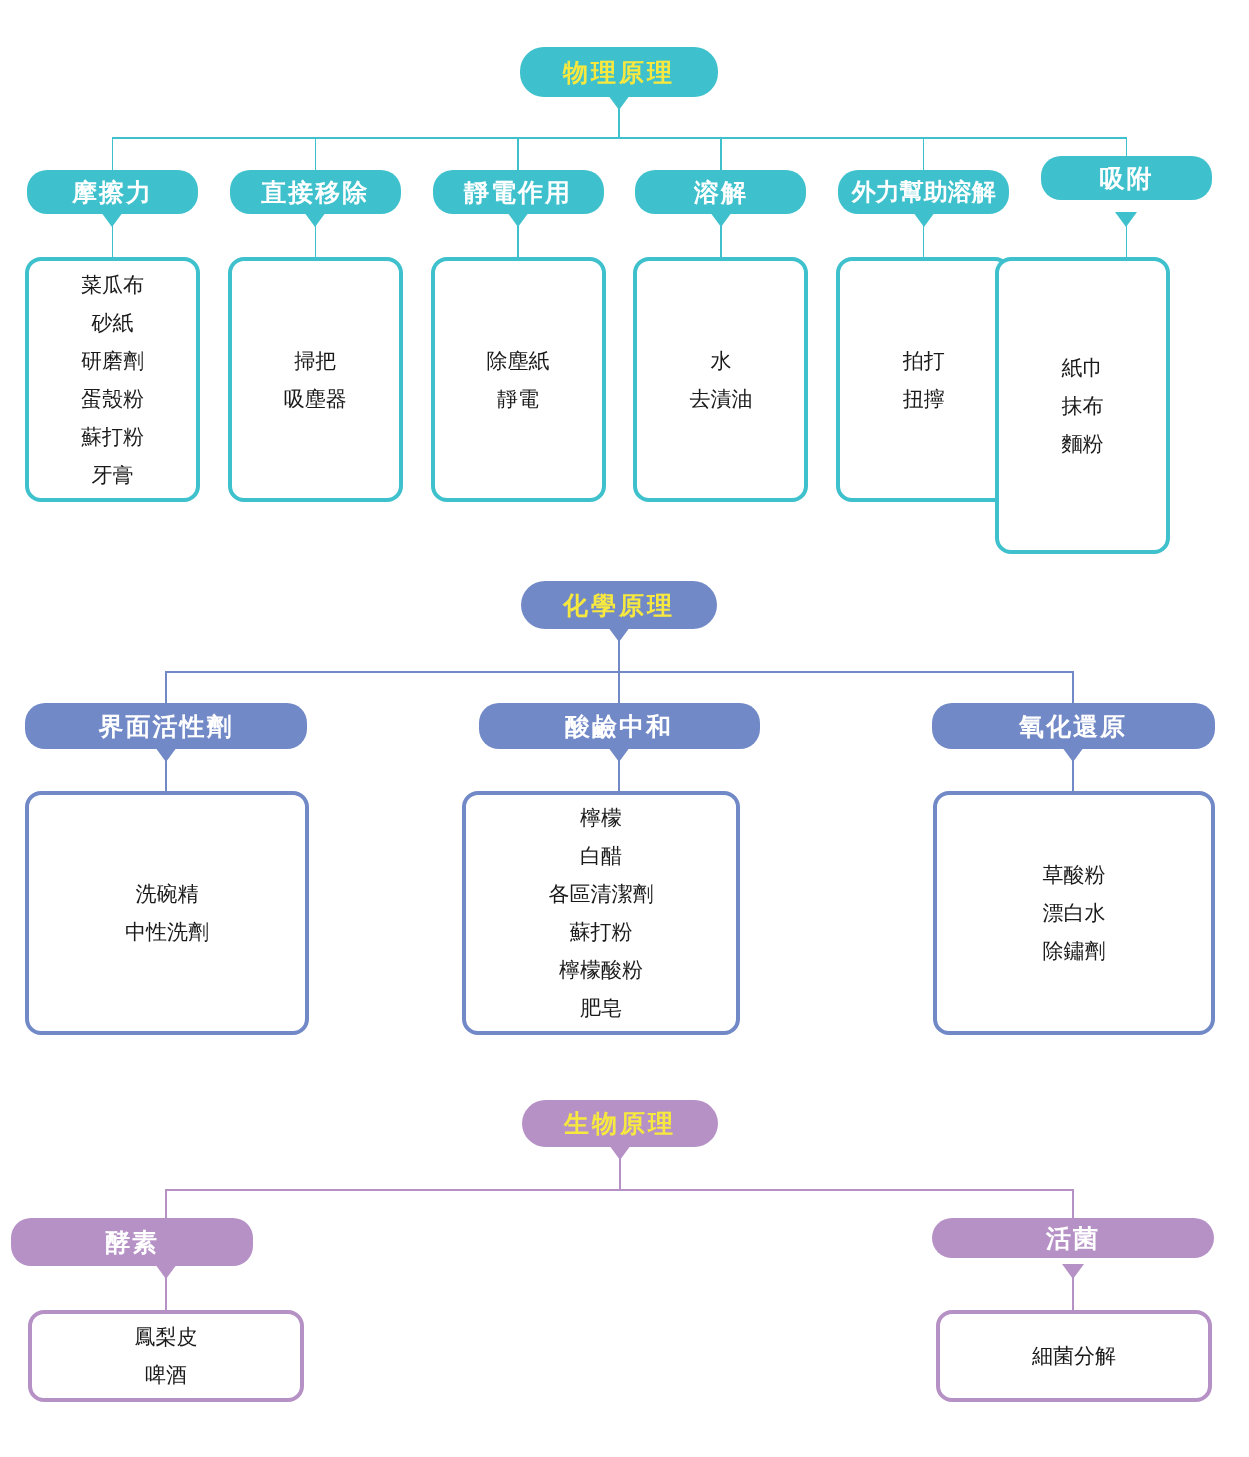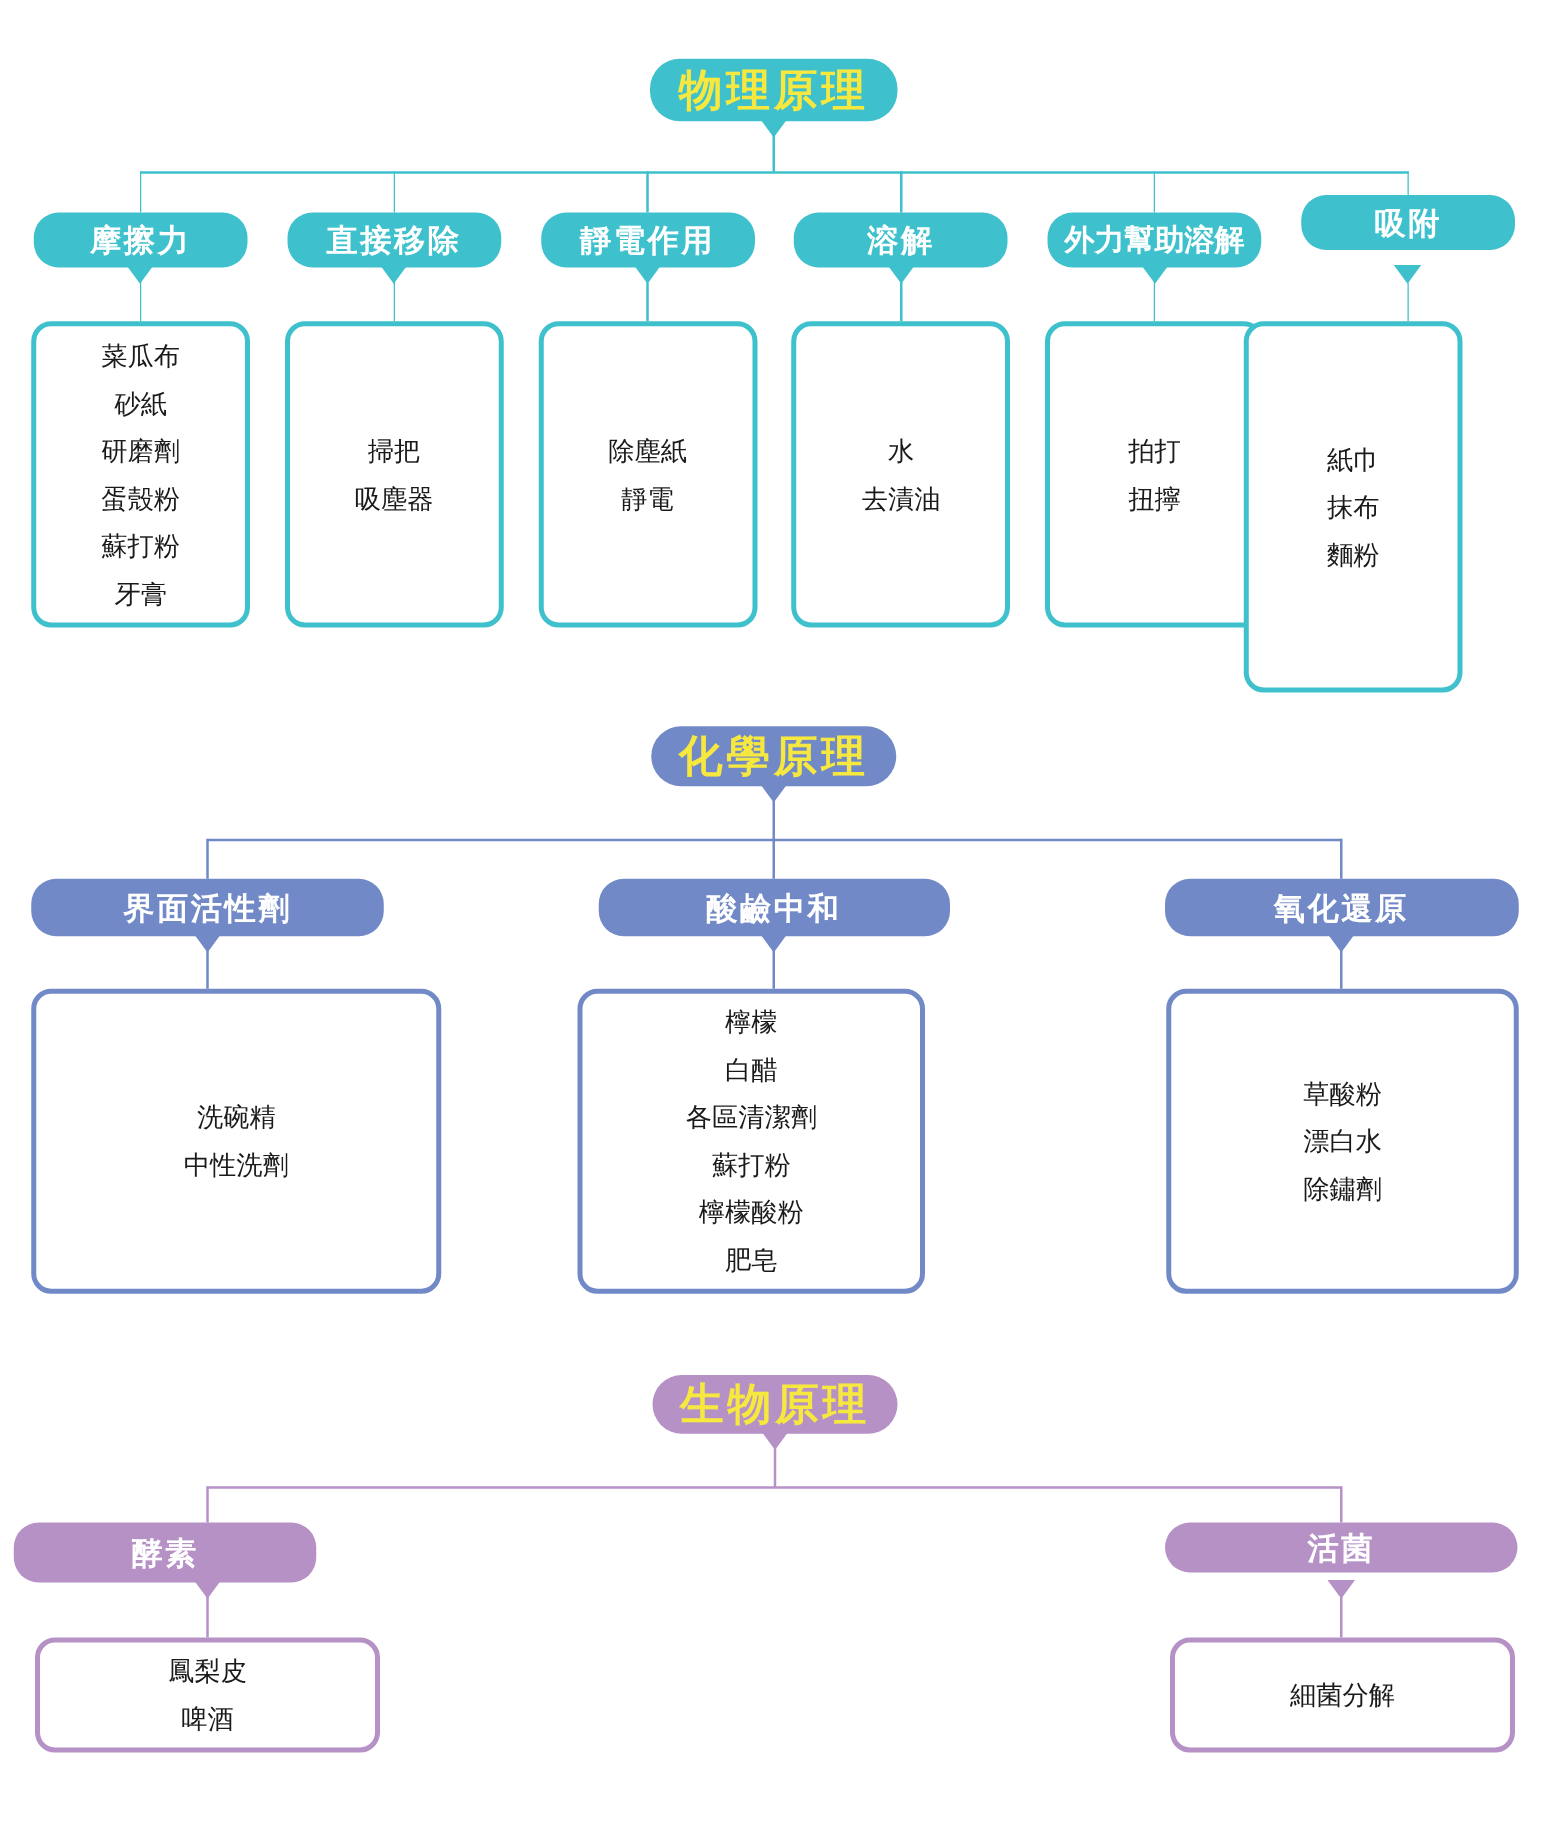--- a/index.html
+++ b/index.html
@@ -6,21 +6,21 @@
   .canvas {
     position:relative; width:1249px; height:1457px; margin:0 auto;
     background:#ffffff; overflow:hidden;
     font-family:"Liberation Sans", sans-serif;
   }
   .node {
     position:absolute; box-sizing:border-box;
     display:flex; align-items:center; justify-content:center;
     color:#ffffff; font-weight:bold; text-align:center;
   }
-  .root { border-radius:24px; font-size:35px; letter-spacing:3px; }
+  .root { border-radius:24px; font-size:25px; letter-spacing:3px; }
   .branch { border-radius:20px; font-size:25px; letter-spacing:2px;text-align:right; }
   .root span, .branch span { display:block; }
   .tail {
     position:absolute; width:0; height:0;
     border-left:11px solid transparent; border-right:11px solid transparent;
     border-top:15px solid #000;
   }
   .vline { position:absolute; width:1.5px; }
   .hline { position:absolute; height:1.5px; }
   .leaf {
@@ -31,21 +31,21 @@
     font-size:21px; line-height:38px; color:#1a1a1a; text-align:center;
   }
   
   .sec-physical .node  { background:#3EC1CC; }
   .sec-physical .root  { color:#F6E83F; }
   .sec-physical .tail  { border-top-color:#3EC1CC; }
   .sec-physical .vline, .sec-physical .hline { background:#3EC1CC; }
   .sec-physical .leaf  { border-color:#3EC1CC; }
 
   .sec-chemical .node  { background:#7289C7; }
-  .sec-chemical .root  { color:#F6E83F;align-items:flex-end; }
+  .sec-chemical .root  { color:#F6E83F; }
   .sec-chemical .tail  { border-top-color:#7289C7; }
   .sec-chemical .vline, .sec-chemical .hline { background:#7289C7; }
   .sec-chemical .leaf  { border-color:#7289C7; }
 
   .sec-biological .node  { background:#B691C6; }
   .sec-biological .root  { color:#F6E83F; }
   .sec-biological .tail  { border-top-color:#B691C6; }
   .sec-biological .vline, .sec-biological .hline { background:#B691C6; }
   .sec-biological .leaf  { border-color:#B691C6; }
 </style>
@@ -141,21 +141,21 @@
     <div class="tail" style="left:608px;top:627px"></div>
     <div class="vline" style="left:618.2px;top:639px;height:33px"></div>
     <div class="hline" style="left:166px;top:671px;width:907px"></div>
 
     <div class="vline" style="left:165.2px;top:671px;height:32px"></div>
     <div class="node branch" style="left:25px;top:703px;width:282px;height:46px">
       <span>界面活性劑</span>
     </div>
     <div class="tail" style="left:155px;top:747px"></div>
     <div class="vline" style="left:165.2px;top:757px;height:34px"></div>
-    <div class="leaf" style="left:25px;top:791px;width:328px;height:244px">
+    <div class="leaf" style="left:25px;top:791px;width:284px;height:244px">
         <div>洗碗精</div>
         <div>中性洗劑</div>
       </div>
 
     <div class="vline" style="left:618.2px;top:671px;height:32px"></div>
     <div class="node branch" style="left:478.5px;top:703px;width:281px;height:46px">
       <span>酸鹼中和</span>
     </div>
     <div class="tail" style="left:608px;top:747px"></div>
     <div class="vline" style="left:618.2px;top:757px;height:34px"></div>

